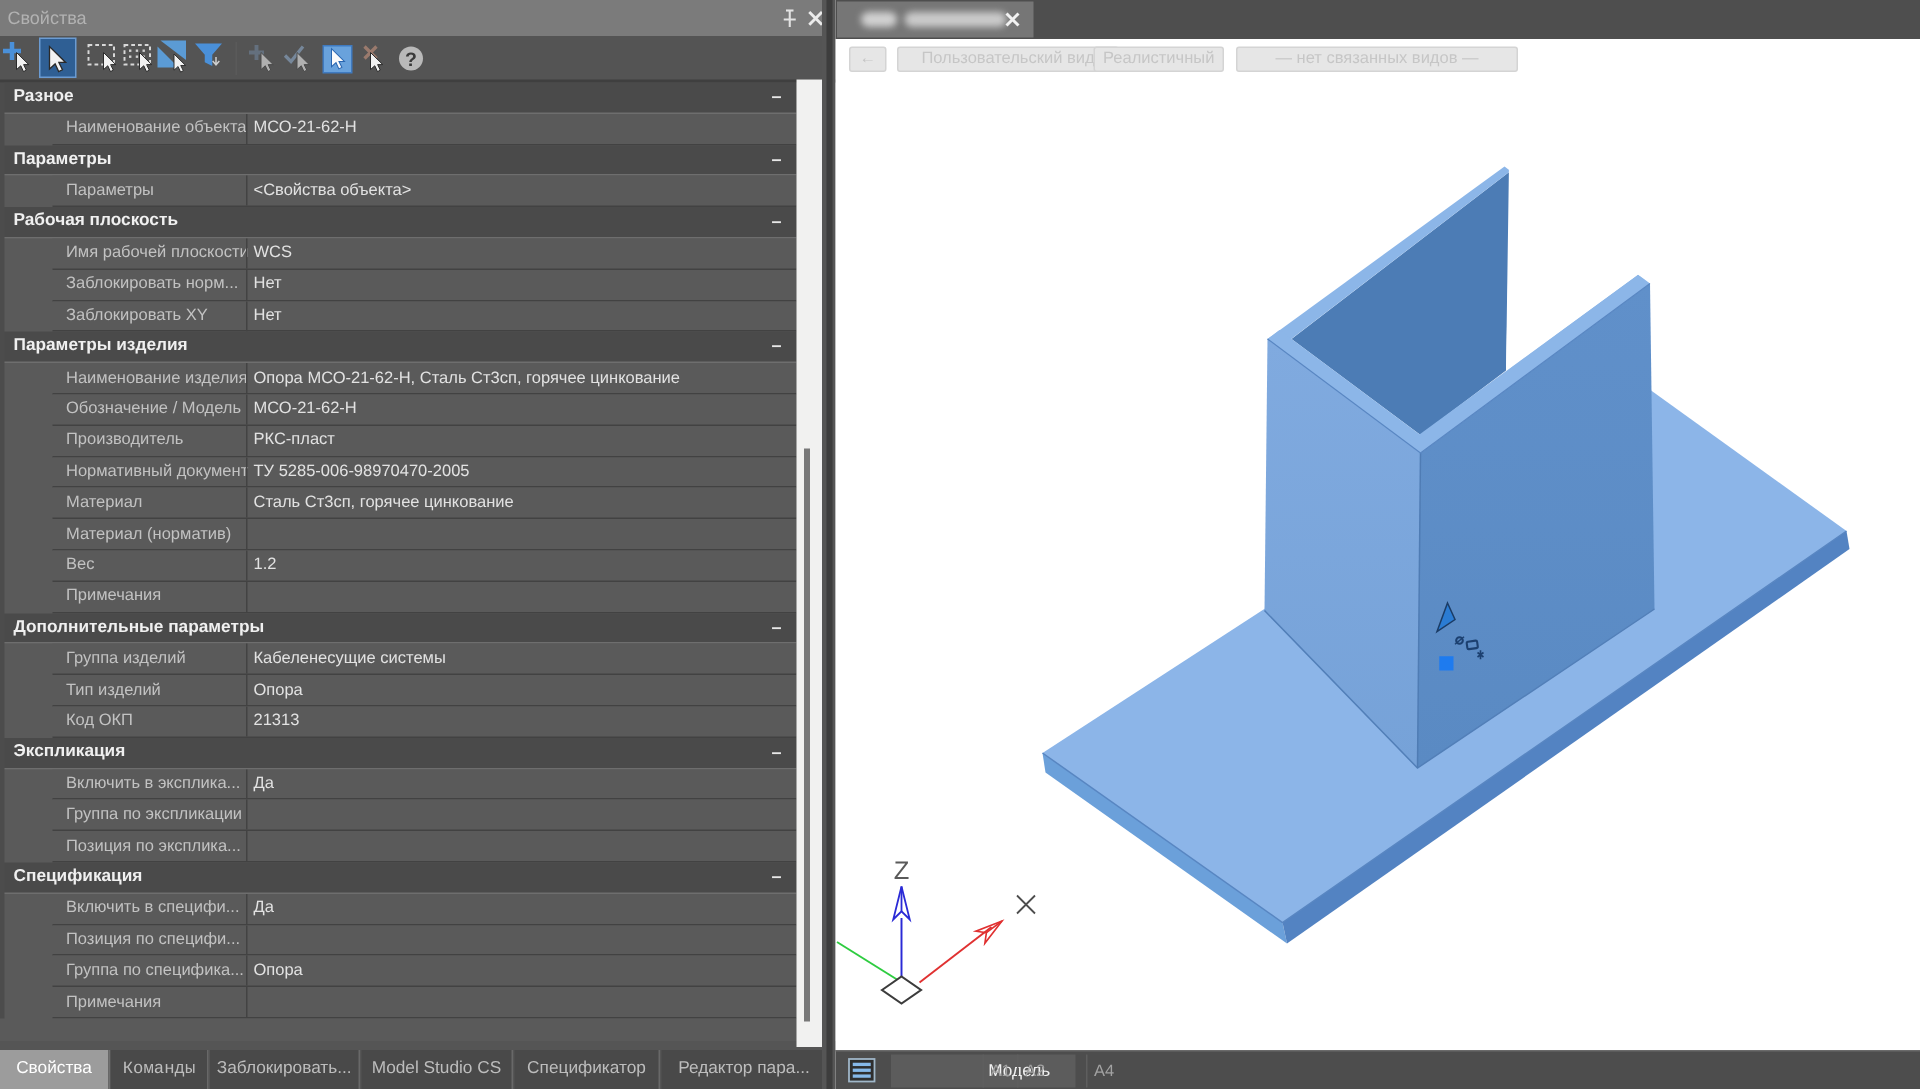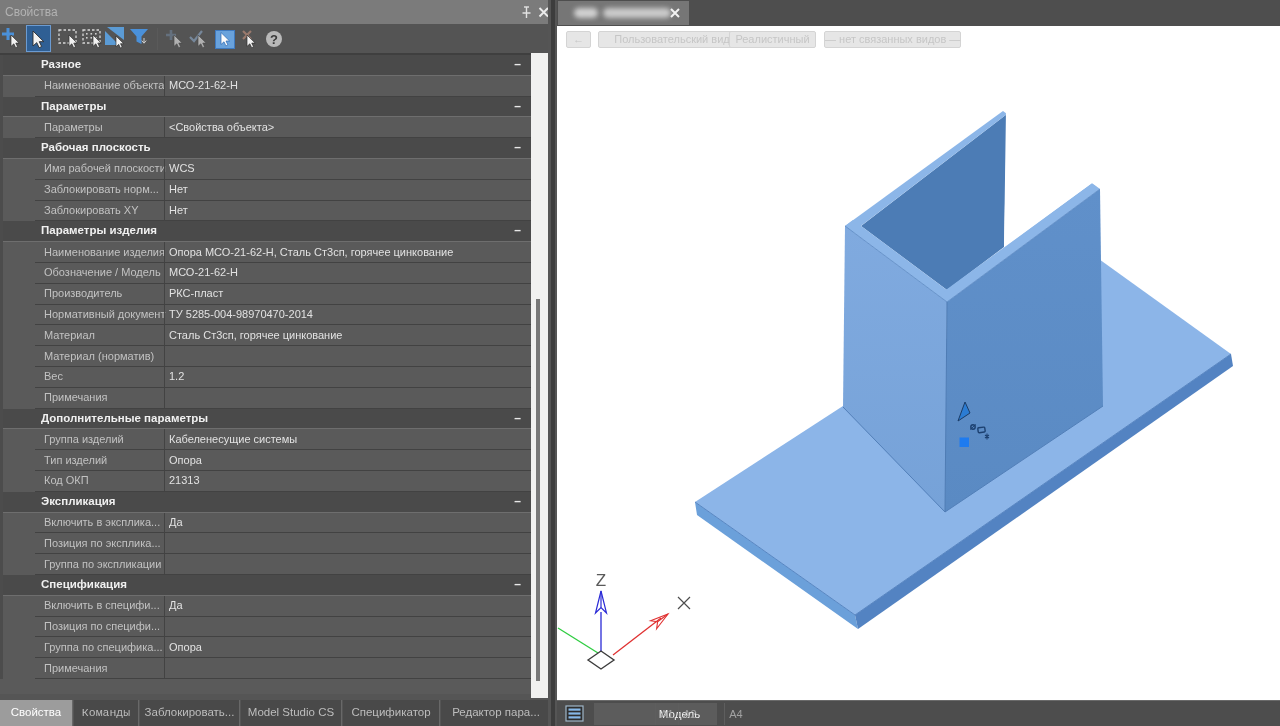--- a/index.html
+++ b/index.html
@@ -5,21 +5,21 @@
 html,body{margin:0;padding:0;}
 #app{position:relative;width:1280px;height:726px;overflow:hidden;background:#fff;
   font-family:"Liberation Sans", sans-serif; -webkit-font-smoothing:antialiased;}
 
 #left{position:absolute;left:0;top:0;width:557px;height:726px;background:#5a5a5a;}
 #titlebar{position:absolute;left:0;top:0;width:557px;height:24px;background:#7b7b7b;}
 #titlebar .t{position:absolute;left:5px;top:5px;font-size:12px;color:#b2b2b2;}
 #toolbar{position:absolute;left:0;top:24px;width:557px;height:31px;background:#545454;border-bottom:2px solid #3f3f3f;box-sizing:border-box;}
 #grid{position:absolute;left:0;top:55px;width:531px;}
 .hd{height:20.8px;box-sizing:border-box;background:#4a4a4a;border-bottom:1px solid #6e6e6e;position:relative;}
-.hd .ht{position:absolute;left:9px;top:3px;font-size:11.5px;font-weight:bold;color:#f0f0f0;margin-left:32px;}
+.hd .ht{position:absolute;left:9px;top:3px;font-size:11.5px;font-weight:bold;color:#f0f0f0;}
 .hd .hm{position:absolute;right:10px;top:2px;font-size:12px;font-weight:bold;color:#e8e8e8;}
 .rw{height:20.8px;box-sizing:border-box;background:#5a5a5a;border-bottom:1px solid #424242;position:relative;margin-left:35px;}
 .rw .lb{position:absolute;left:9px;top:3.5px;font-size:11px;color:#c2c2c2;white-space:nowrap;}
 .rw .vl{position:absolute;left:134px;top:3.5px;font-size:11px;color:#e2e2e2;white-space:nowrap;}
 .rw .sep{position:absolute;left:129px;top:0;width:1px;height:20px;background:#434343;}
 #gridtail{position:absolute;left:0;top:679px;width:531px;height:15px;background:#5a5a5a;}
 #scroll{position:absolute;left:531px;top:53px;width:17px;height:645px;background:#f1f1f0;z-index:3;}
 #thumb{position:absolute;left:5px;top:246px;width:4px;height:382px;background:#787878;}
 #splitter{position:absolute;left:548px;top:0;width:9px;height:726px;background:#555555;}
 #splitter .dk{position:absolute;left:3px;top:0;width:4px;height:726px;background:#3d3d3d;}
@@ -94,21 +94,21 @@
           <span class="vl">МСО-21-62-Н</span>
           <span class="sep"></span>
         </div>
 <div class="rw">
           <span class="lb">Производитель</span>
           <span class="vl">РКС-пласт</span>
           <span class="sep"></span>
         </div>
 <div class="rw">
           <span class="lb">Нормативный документ</span>
-          <span class="vl">ТУ 5285-004-98970470-2014</span>
+          <span class="vl">ТУ 5285-006-98970470-2005</span>
           <span class="sep"></span>
         </div>
 <div class="rw">
           <span class="lb">Материал</span>
           <span class="vl">Сталь Ст3сп, горячее цинкование</span>
           <span class="sep"></span>
         </div>
 <div class="rw">
           <span class="lb">Материал (норматив)</span>
           <span class="sep"></span>
@@ -144,25 +144,25 @@
 <div class="hd">
           <span class="ht">Экспликация</span>
           <span class="hm">–</span>
         </div>
 <div class="rw">
           <span class="lb">Включить в эксплика...</span>
           <span class="vl">Да</span>
           <span class="sep"></span>
         </div>
 <div class="rw">
+          <span class="lb">Группа по экспликации</span>
+          <span class="sep"></span>
+        </div>
+<div class="rw">
           <span class="lb">Позиция по эксплика...</span>
-          <span class="sep"></span>
-        </div>
-<div class="rw">
-          <span class="lb">Группа по экспликации</span>
           <span class="sep"></span>
         </div>
 <div class="hd">
           <span class="ht">Спецификация</span>
           <span class="hm">–</span>
         </div>
 <div class="rw">
           <span class="lb">Включить в специфи...</span>
           <span class="vl">Да</span>
           <span class="sep"></span>
@@ -320,21 +320,21 @@
           <div class="blob2"></div>
           <svg width="14" height="14" viewBox="0 0 14 14" style="position:absolute;left:110px;top:5px;">
             <path d="M3,3 L11,11 M11,3 L3,11" stroke="#f2f2f2" stroke-width="2"></path>
           </svg>
         </div>
       </div>
     <div id="vbtns">
 <div class="vb" style="left:9px;width:25px;">←</div>
 <div class="vb" style="left:41px;width:148px;">Пользовательский вид</div>
 <div class="vb" style="left:172px;width:87px;">Реалистичный</div>
-<div class="vb" style="left:267px;width:137px;">— нет связанных видов —</div>
+<div class="vb" style="left:267px;width:188px;">— нет связанных видов —</div>
 </div>
     <div id="rbottom">
 <svg width="24" height="20" style="position:absolute;left:7px;top:3px;" viewBox="0 0 24 20">
 <rect x="2" y="2" width="17" height="15" fill="#2e2e2e" stroke="#9fb6c8" stroke-width="1.2"></rect>
 <rect x="4.5" y="4.5" width="12" height="2.2" fill="#86b8e8"></rect>
 <rect x="4.5" y="8.4" width="12" height="2.2" fill="#86b8e8"></rect>
 <rect x="4.5" y="12.3" width="12" height="2.2" fill="#86b8e8"></rect>
 </svg>
 <div class="mtab">Модель</div>
 <div class="atab" style="left:98px;">A1</div>

